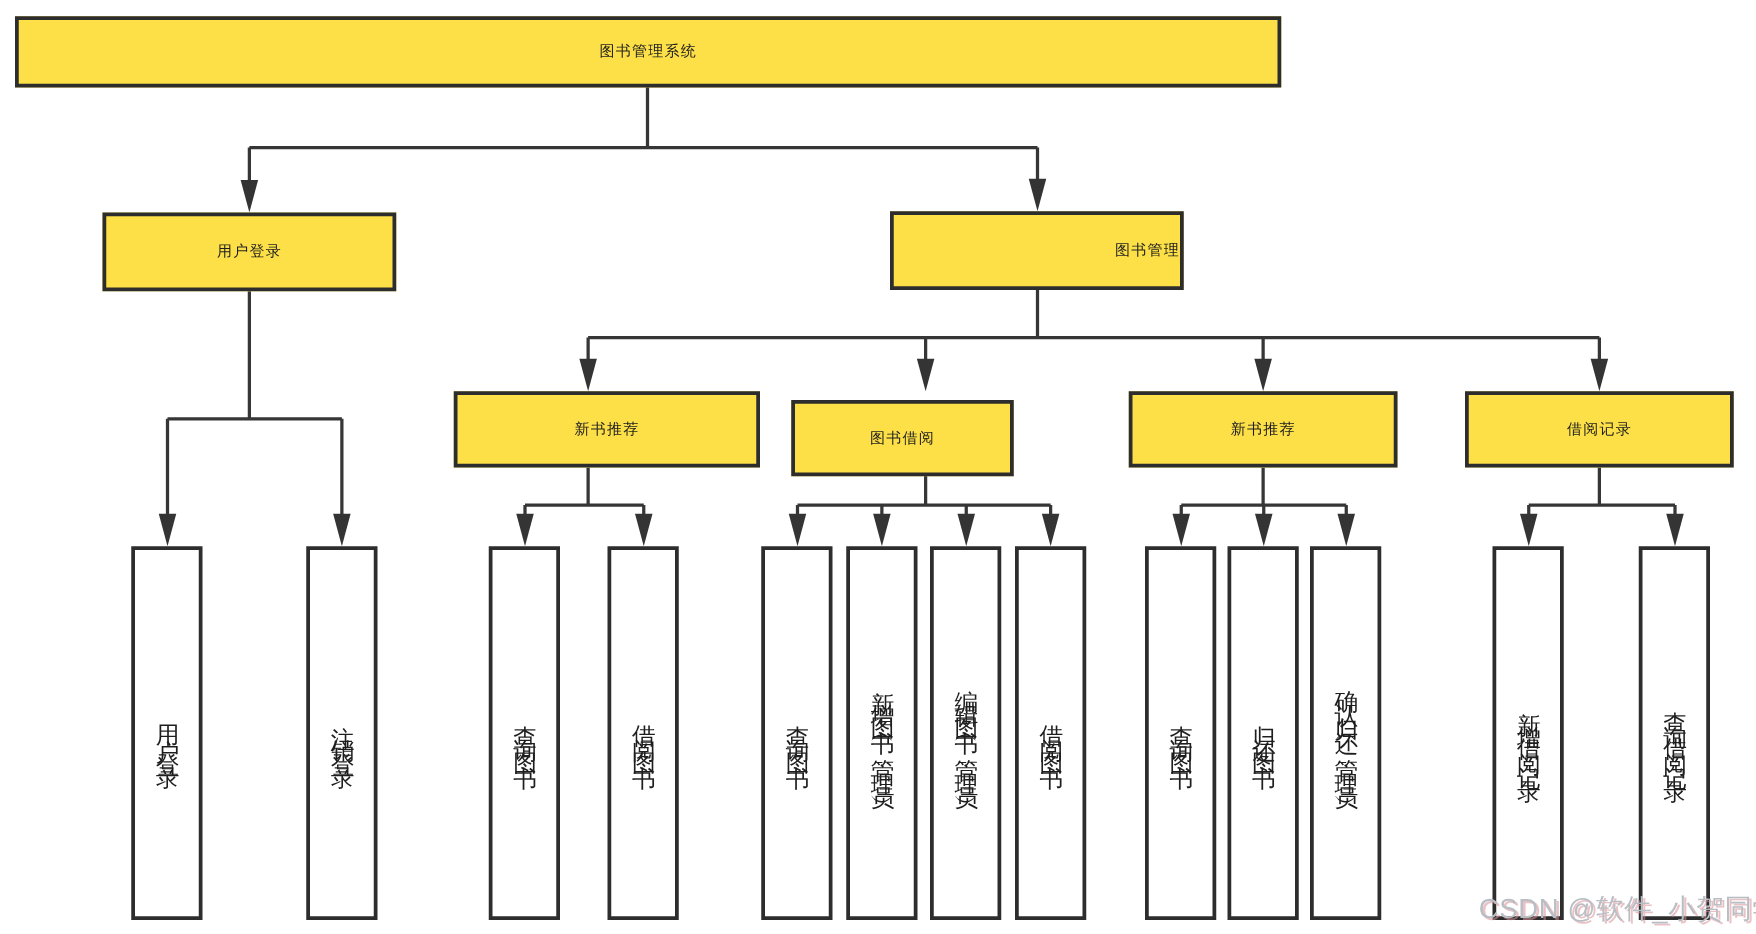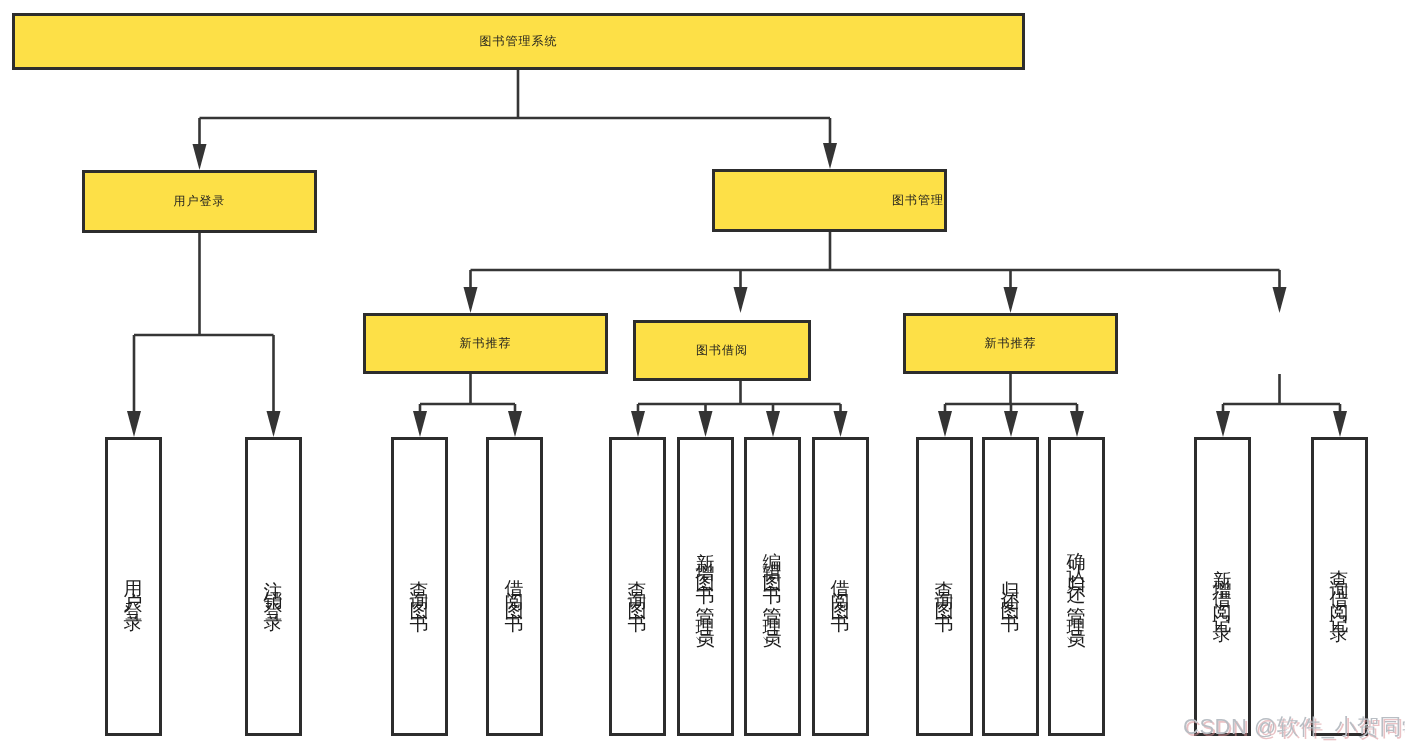--- a/index.html
+++ b/index.html
@@ -145,20 +145,23 @@
 
   <div class="hbox" style="left:363px; top:313px; width:245px; height:61px;">
     <span>新书推荐</span>
   </div>
   <div class="hbox" style="left:633px; top:320px; width:178px; height:61px;">
     <span>图书借阅</span>
   </div>
   <div class="hbox" style="left:903px; top:313px; width:215px; height:61px;">
     <span>新书推荐</span>
   </div>
+  <div class="hbox" style="left:1172px; top:313px; width:215px; height:61px;">
+    <span>借阅记录</span>
+  </div>
 
   <div class="vbox" style="left:105px;">
     <span>用户登录</span>
   </div>
   <div class="vbox" style="left:245px;">
     <span>注销登录</span>
   </div>
 
   <div class="vbox" style="left:391px;">
     <span>查询图书</span>

